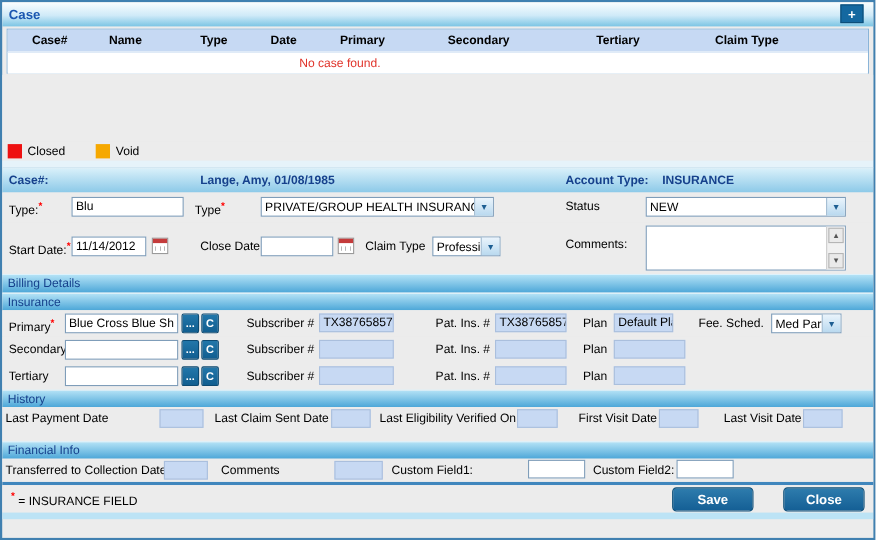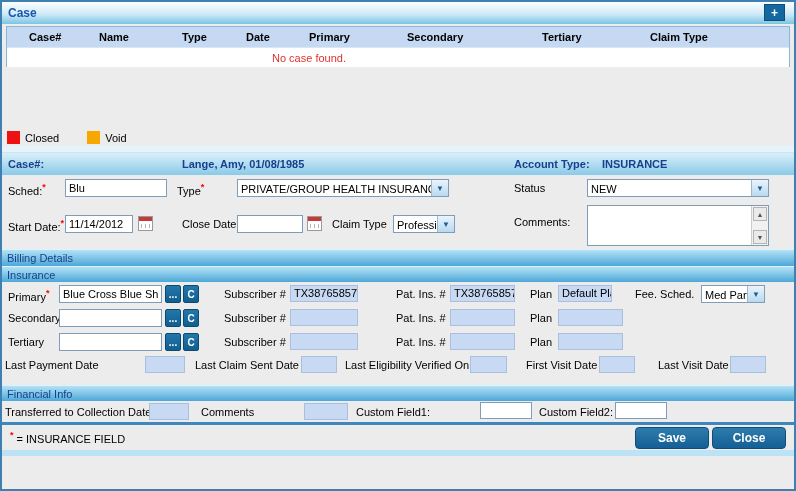--- a/index.html
+++ b/index.html
@@ -113,21 +113,21 @@
   
   .footer-divider { height: 3px; background: #3f86bd; }
   .footer { height: 25px; background: #ececec; display: flex; align-items: center; padding: 0 8px; }
   .btn {
     width: 74px; height: 22px;
     background: linear-gradient(#2e7cad, #145f95);
     border: 1px solid #0d4f7a; border-radius: 4px;
     color: #fff; font-weight: bold; font-size: 12px; font-family: inherit; cursor: pointer;
   }
   .btn.save { margin-left: auto; }
-  .btn.close { margin-left: 3px; }
+  .btn.close { margin-left: 27px; }
   .bottom-strip { height: 6px; background: #bce3f5; }
 </style>
 </head>
 <body>
 
 <div class="app">
 
   <div class="title-bar flexfix">
     <span class="title">Case</span>
     <span class="add-btn">
@@ -166,21 +166,21 @@
 
 
   <div class="case-hdr-row flexfix">
     <span style="left:6px">Case#:</span>
     <span style="left:180px">Lange, Amy, 01/08/1985</span>
     <span style="left:512px">Account Type:</span>
     <span style="left:600px">INSURANCE</span>
   </div>
 
   <div class="row flexfix" style="height:27px">
-    <span class="lbl" style="left:6px;top:7px"><span>Sched:</span><span class="req">*</span></span>
+    <span class="lbl" style="left:6px;top:7px"><span>Type:</span><span class="req">*</span></span>
     <input class="tin" style="left: 63px; top: 4px; width: 102px;" value="Blu">
     <span class="lbl" style="left:175px;top:7px"><span>Type</span><span class="req">*</span></span>
     <div class="sel" style="left:235px;top:4px;width:212px">
       <span class="sel-txt">PRIVATE/GROUP HEALTH INSURANCE PLAN</span>
       <span class="sel-arw">▼</span>
     </div>
     <span class="lbl" style="left:512px;top:7px">Status</span>
     <div class="sel" style="left:585px;top:4px;width:182px">
       <span class="sel-txt">NEW</span>
       <span class="sel-arw">▼</span>
@@ -253,20 +253,23 @@
     <button class="sq-btn" style="left:163px;top:3px">...</button>
     <button class="sq-btn" style="left:181px;top:3px">C</button>
     <span class="lbl" style="left:222px;top:6px">Subscriber #</span>
     <div class="rof" style="left:288px;top:3px;width:68px"></div>
     <span class="lbl" style="left:394px;top:6px">Pat. Ins. #</span>
     <div class="rof" style="left:448px;top:3px;width:65px"></div>
     <span class="lbl" style="left:528px;top:6px">Plan</span>
     <div class="rof" style="left:556px;top:3px;width:65px"></div>
   </div>
 
+  <div class="sec-hdr flexfix" style="height:16px">
+    <span>History</span>
+  </div>
   <div class="row flexfix" style="height:31px">
     <span class="lbl" style="left:3px;top:5px">Last Payment Date</span>
     <div class="rof" style="left:143px;top:2px;width:40px"></div>
     <span class="lbl" style="left:193px;top:5px">Last Claim Sent Date</span>
     <div class="rof" style="left:299px;top:2px;width:36px"></div>
     <span class="lbl" style="left:343px;top:5px">Last Eligibility Verified On</span>
     <div class="rof" style="left:468px;top:2px;width:37px"></div>
     <span class="lbl" style="left:524px;top:5px">First Visit Date</span>
     <div class="rof" style="left:597px;top:2px;width:36px"></div>
     <span class="lbl" style="left:656px;top:5px">Last Visit Date</span>

